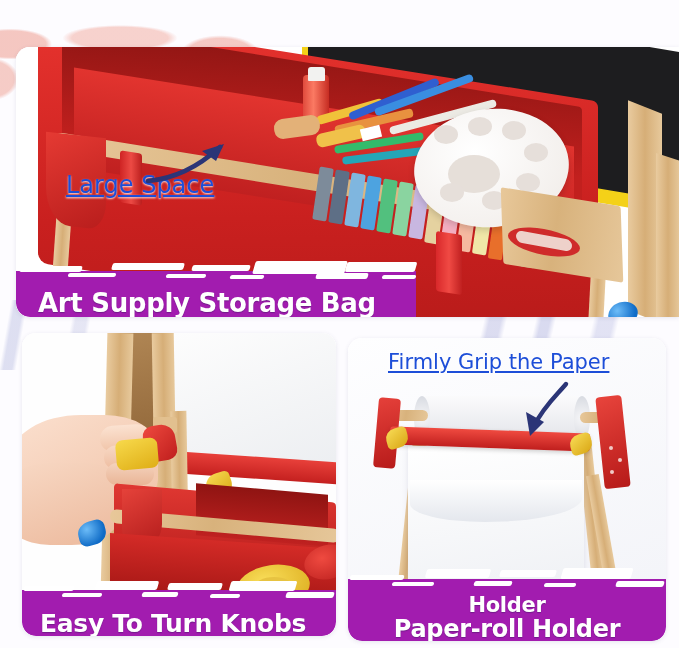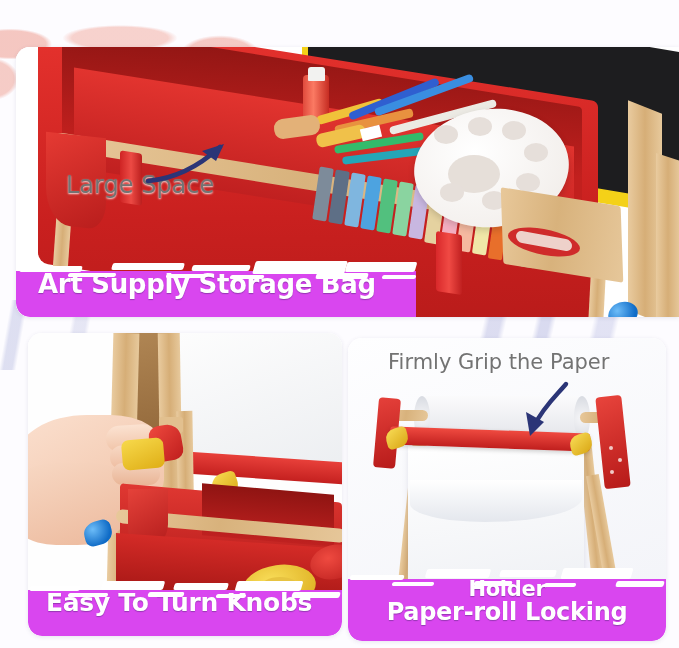--- a/index.html
+++ b/index.html
@@ -53,22 +53,22 @@
   
   .card{
     position:absolute;border-radius:14px;overflow:hidden;background:#fff;
     box-shadow:0 1px 4px rgba(80,80,120,.13);
   }
   .photo{position:absolute;inset:0;overflow:hidden;background:#fff;}
 
   
   .banner{
     position:absolute;left:0;bottom:0;
-    background:#d946ef;
-    display:flex;align-items:flex-start;
+    background:#a21caf;
+    display:flex;align-items:flex-end;
     z-index:5;
   }
   .banner .txt{
     font-family:"DejaVu Sans", sans-serif;
     font-weight:bold;color:#fff;letter-spacing:-0.3px;
     text-shadow:0 1px 1px rgba(25,30,70,.35);
     line-height:1.02;
   }
   
   .brush{
@@ -76,23 +76,24 @@
   }
   .brush i{
     position:absolute;background:#fff;border-radius:2px;display:block;
     transform:skewX(-16deg);
   }
 
   
   .callout{
     position:absolute;z-index:7;
     font-family:"DejaVu Sans", sans-serif;
-    color:#737373;font-weight:normal;
+    color:#1d4ed8;font-weight:normal;
     text-shadow:0 1px 2px rgba(255,255,255,.9);
     white-space:nowrap;
+    text-decoration:underline;
   }
   .arrow{position:absolute;z-index:7;}
 
   
   .t-bg{position:absolute;inset:0;background:#ffffff;}
   .wood{background:linear-gradient(100deg,#e8c89a,#d8b27c 45%,#e6c79a);}
   .wood-v{background:linear-gradient(90deg,#e9cb9f,#d6ae77 50%,#e7c99c);}
 
   
   .sh{position:absolute;}
@@ -200,21 +201,21 @@
         <i style="left:214px;top:18px;width:34px;height:4px;"></i>
         <i style="left:238px;top:4px;width:92px;height:13px;"></i>
         <i style="left:300px;top:16px;width:52px;height:6px;"></i>
         <i style="left:330px;top:5px;width:70px;height:10px;"></i>
         <i style="left:366px;top:18px;width:34px;height:4px;"></i>
       </div>
       <span class="txt" style="font-size:26px;margin-left:22px;">Art Supply Storage Bag</span>
     </div>
   </div>
 
-  <div class="card" style="left:28px;top:333px;width:314px;height:303px;">
+  <div class="card" style="left:22px;top:333px;width:314px;height:303px;">
     <div class="photo">
       <div class="sh" style="inset:0;position:absolute;background:#fefefe;"></div>
 
       <div class="sh" style="left:150px;top:0;width:180px;height:132px;background:linear-gradient(160deg,#fdfdfd,#eceef1);"></div>
 
       <div class="sh" style="left:150px;top:124px;width:175px;height:22px;background:linear-gradient(180deg,#e8403a,#c4201f);transform:skewY(4deg);"></div>
 
       <div class="sh" style="left:92px;top:0;width:56px;height:128px;background:linear-gradient(170deg,#b08654,#8d6336);"></div>
 
       <div class="sh wood-v" style="left:82px;top:0;width:26px;height:260px;transform:rotate(1.5deg);"></div>
@@ -310,18 +311,18 @@
         <i style="left:44px;top:19px;width:42px;height:4px;"></i>
         <i style="left:78px;top:6px;width:64px;height:9px;"></i>
         <i style="left:126px;top:18px;width:38px;height:5px;"></i>
         <i style="left:152px;top:7px;width:56px;height:7px;"></i>
         <i style="left:196px;top:20px;width:32px;height:4px;"></i>
         <i style="left:214px;top:5px;width:70px;height:11px;"></i>
         <i style="left:268px;top:18px;width:48px;height:6px;"></i>
       </div>
       <div style="text-align:center;width:100%;">
         <div class="txt" style="font-size:21px;">Holder</div>
-        <div class="txt" style="font-size:24px;">Paper-roll Locking</div>
+        <div class="txt" style="font-size:24px;">Paper-roll Holder</div>
       </div>
     </div>
   </div>
 
 </div>
 
 </body></html>

